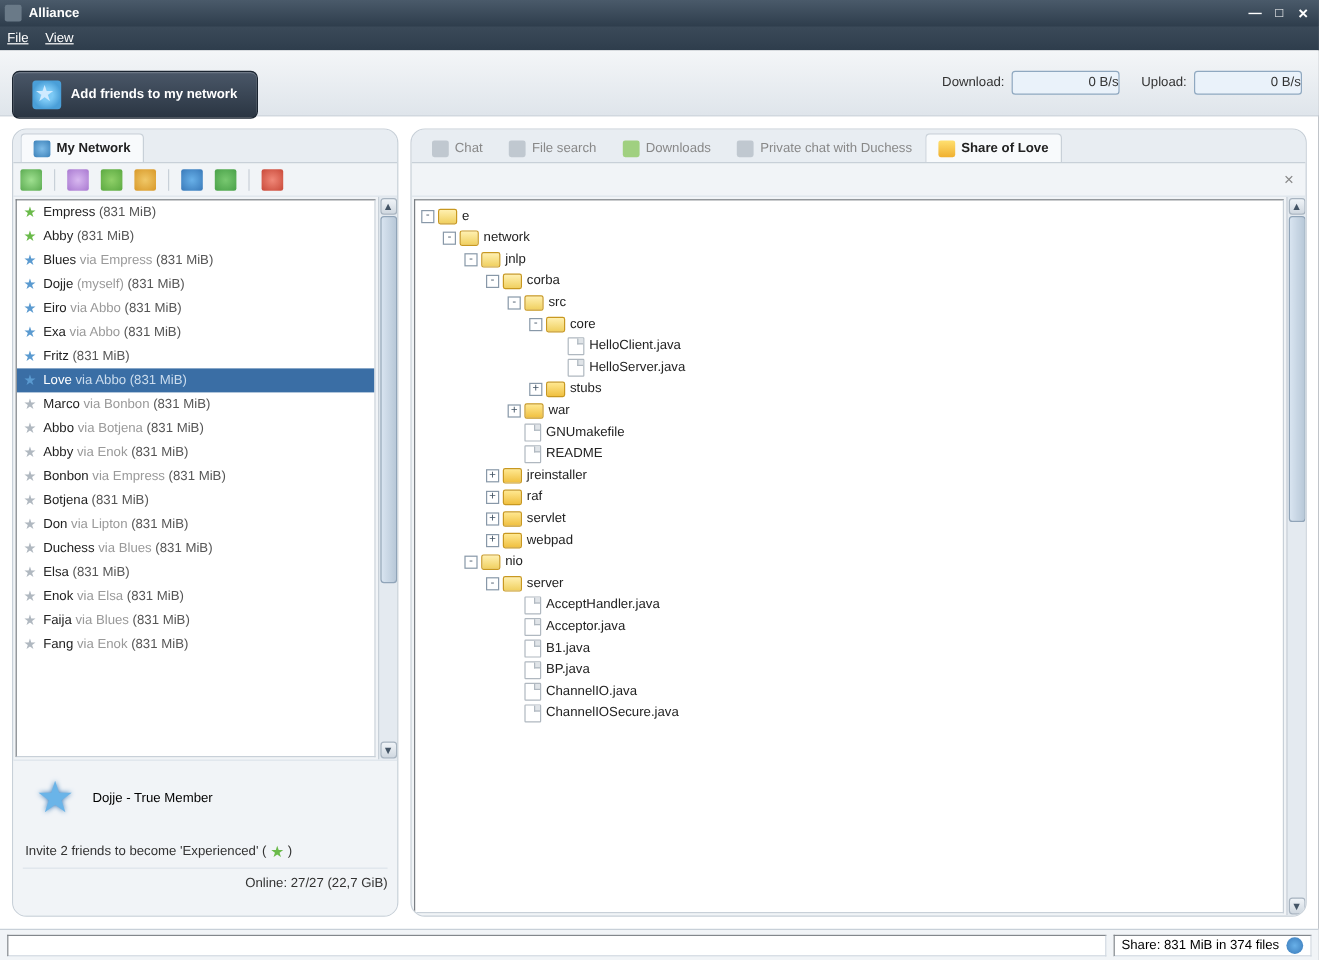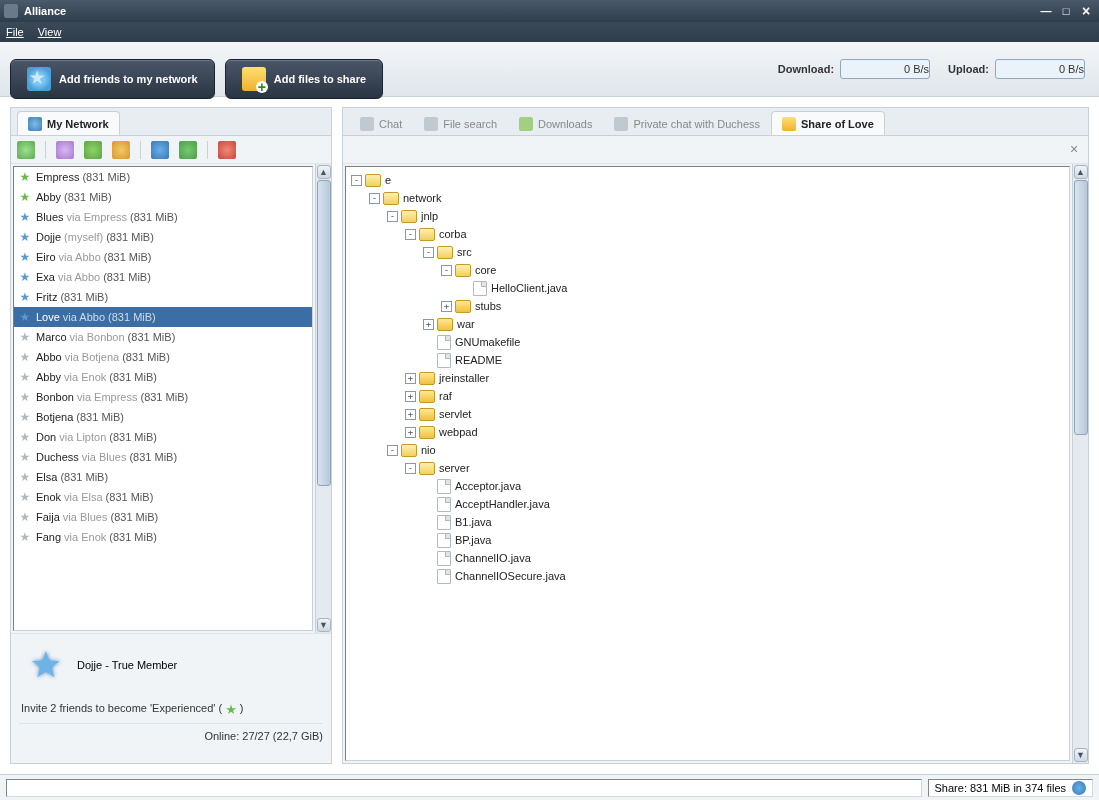--- a/index.html
+++ b/index.html
@@ -16,25 +16,25 @@
 
 .app-inner{background:#fff;position:absolute;top:42px;left:0;right:0;bottom:0;}
 .toolbar{height:55px;background:linear-gradient(#f4f6f8,#dfe5eb);border-bottom:1px solid #c8d0d8;display:flex;align-items:center;padding:0 10px;}
 .big-btn{height:40px;background:linear-gradient(#4a5768,#2a3542);border:1px solid #1a2430;border-radius:6px;color:#fff;font-weight:bold;display:flex;align-items:center;padding:0 16px;margin-right:10px;cursor:pointer;box-shadow:inset 0 1px 0 rgba(255,255,255,0.2);margin-top:20px;}
 .big-btn .ico{width:24px;height:24px;margin-right:8px;border-radius:3px;}
 .ico-star{background:radial-gradient(circle,#7cc9f5 30%,#4a9fd8 70%);position:relative;}
 .ico-star::after{content:"★";position:absolute;top:1px;left:3px;color:#cfeaff;font-size:16px;}
 .ico-folder{background:linear-gradient(#ffe070,#f0b030);position:relative;}
 .ico-folder::after{content:"+";position:absolute;right:-2px;bottom:-2px;color:#2a8a2a;font-weight:bold;font-size:14px;background:#fff;border-radius:50%;width:12px;height:12px;line-height:12px;text-align:center;}
 .spacer{flex:1;}
-.speed-label{color:#333;margin-right:6px;font-weight:bold;}
+.speed-label{color:#333;margin-right:6px;}
 .speed-box{width:90px;height:20px;border:1px solid #8fa8c0;background:#eaf2fa;border-radius:3px;text-align:right;line-height:18px;color:#333;margin-right:18px;}
 
 .content{position:absolute;top:55px;left:0;right:0;bottom:26px;padding:10px;display:flex;gap:10px;}
-.panel{background:#f1f4f7;border:1px solid #c8d0d8;border-radius:0;display:flex;flex-direction:column;overflow:hidden;}
+.panel{background:#f1f4f7;border:1px solid #c8d0d8;border-radius:12px;display:flex;flex-direction:column;overflow:hidden;}
 .left-panel{width:322px;}
 .right-panel{flex:1;}
 
 .tabrow{height:28px;display:flex;align-items:flex-end;padding-left:6px;border-bottom:1px solid #c8d0d8;background:#e8edf2;}
 .tab{height:24px;padding:0 10px;display:flex;align-items:center;color:#888;cursor:pointer;border:1px solid transparent;border-bottom:none;border-radius:4px 4px 0 0;gap:5px;}
 .tab.active{background:#f8fafc;border-color:#c8d0d8;color:#222;font-weight:bold;}
 .tab .mini-ico{width:14px;height:14px;border-radius:2px;display:inline-block;}
 .mi-globe{background:radial-gradient(circle,#7fbce8,#3a80b8);}
 .mi-chat{background:#c0c8d0;}
 .mi-search{background:#c0c8d0;}
@@ -114,24 +114,20 @@
   <span>View</span>
 </div>
 
 <div class="app-inner">
 
   <div class="toolbar">
     <div class="big-btn">
       <span class="ico ico-star"></span>
       <span>Add friends to my network</span>
     </div>
-    <div class="big-btn">
-      <span class="ico ico-folder"></span>
-      <span>Add files to share</span>
-    </div>
     <div class="spacer"></div>
     <span class="speed-label">Download:</span>
     <div class="speed-box">0 B/s</div>
     <span class="speed-label">Upload:</span>
     <div class="speed-box" style="margin-right:4px;">0 B/s</div>
   </div>
 
   <div class="content">
 
     <div class="panel left-panel">
@@ -351,20 +347,26 @@
               <span class="nfolder open"></span>
               <span class="nlabel">core</span>
             </div>
             <div class="node">
               <span class="hspacer" style="width: 108px;"></span>
               <span class="expander blank"></span>
               <span class="nfile"></span>
               <span class="nlabel">HelloClient.java</span>
             </div>
             <div class="node">
+              <span class="hspacer" style="width: 108px;"></span>
+              <span class="expander blank"></span>
+              <span class="nfile"></span>
+              <span class="nlabel">HelloServer.java</span>
+            </div>
+            <div class="node">
               <span class="hspacer" style="width: 90px;"></span>
               <span class="expander">+</span>
               <span class="nfolder"></span>
               <span class="nlabel">stubs</span>
             </div>
             <div class="node">
               <span class="hspacer" style="width: 72px;"></span>
               <span class="expander">+</span>
               <span class="nfolder"></span>
               <span class="nlabel">war</span>
@@ -414,27 +416,27 @@
             <div class="node">
               <span class="hspacer" style="width: 54px;"></span>
               <span class="expander">-</span>
               <span class="nfolder open"></span>
               <span class="nlabel">server</span>
             </div>
             <div class="node">
               <span class="hspacer" style="width: 72px;"></span>
               <span class="expander blank"></span>
               <span class="nfile"></span>
+              <span class="nlabel">AcceptHandler.java</span>
+            </div>
+            <div class="node">
+              <span class="hspacer" style="width: 72px;"></span>
+              <span class="expander blank"></span>
+              <span class="nfile"></span>
               <span class="nlabel">Acceptor.java</span>
-            </div>
-            <div class="node">
-              <span class="hspacer" style="width: 72px;"></span>
-              <span class="expander blank"></span>
-              <span class="nfile"></span>
-              <span class="nlabel">AcceptHandler.java</span>
             </div>
             <div class="node">
               <span class="hspacer" style="width: 72px;"></span>
               <span class="expander blank"></span>
               <span class="nfile"></span>
               <span class="nlabel">B1.java</span>
             </div>
             <div class="node">
               <span class="hspacer" style="width: 72px;"></span>
               <span class="expander blank"></span>

